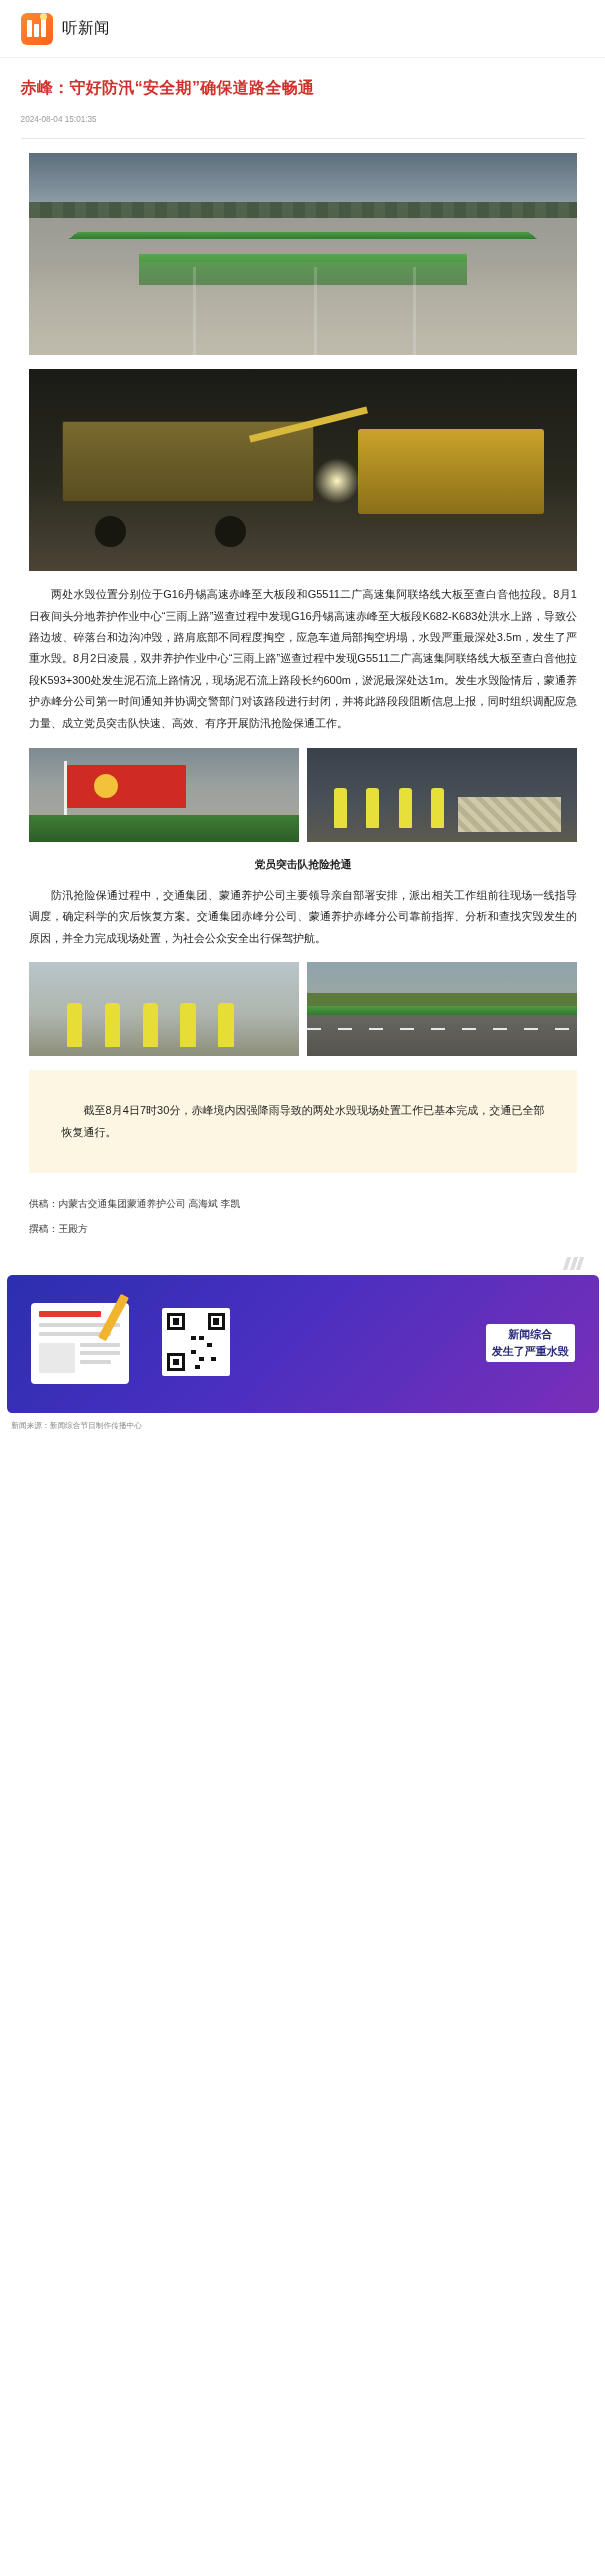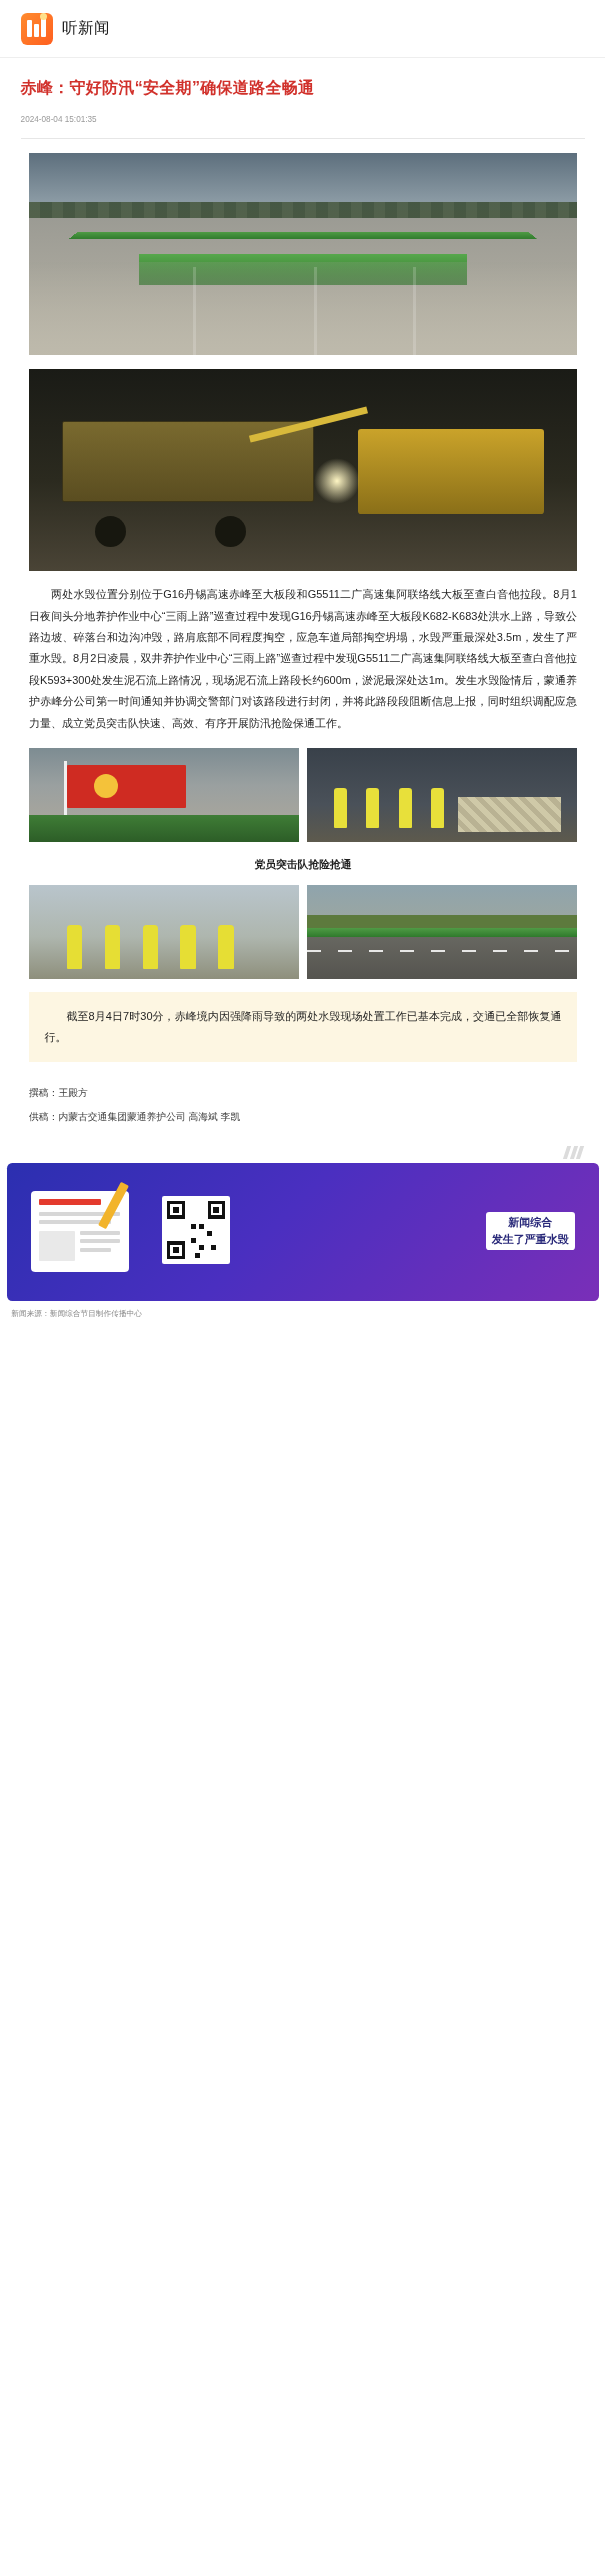--- a/index.html
+++ b/index.html
@@ -148,21 +148,21 @@
   .ph-road2 .line { position:absolute; left:0; right:0; bottom:28%; height:2.1px;
     background: repeating-linear-gradient(90deg,#fff 0 14.4px, transparent 14.4px 31px); opacity:.85;}
 
   
   .note {
     background: #fdf6e2;
     padding: 13.4px 15.5px;
     margin: 0 0 15.5px 0;
   }
   .note p {
-    margin: 0;
+    margin: 17px;
     font-size: 11px;
     line-height: 1.95;
     text-indent: 2em;
     color: #1f1f1f;
     text-align: justify;
   }
   .credits { padding: 2.1px 29px 0 29px; }
   .credits p {
     font-size: 9.8px;
     color: #3a3a3a;
@@ -273,20 +273,21 @@
           <div class="fig" style="left:22%"></div>
           <div class="fig" style="left:34%"></div>
           <div class="fig" style="left:46%"></div>
           <div class="bags"></div>
         </div>
       </div>
     </div>
 
     <div class="caption">党员突击队抢险抢通</div>
 
+    <p class="para">防汛抢险保通过程中，交通集团、蒙通养护公司主要领导亲自部署安排，派出相关工作组前往现场一线指导调度，确定科学的灾后恢复方案。交通集团赤峰分公司、蒙通养护赤峰分公司靠前指挥、分析和查找灾毁发生的原因，并全力完成现场处置，为社会公众安全出行保驾护航。</p>
 
     <div class="figrow">
       <div>
         <div class="ph ph-group">
           <div class="fg" style="left:14%"></div>
           <div class="fg" style="left:28%"></div>
           <div class="fg" style="left:42%"></div>
           <div class="fg" style="left:56%"></div>
           <div class="fg" style="left:70%"></div>
         </div>
@@ -299,22 +300,22 @@
         </div>
       </div>
     </div>
 
     <div class="note">
       <p>截至8月4日7时30分，赤峰境内因强降雨导致的两处水毁现场处置工作已基本完成，交通已全部恢复通行。</p>
     </div>
   </div>
 
   <div class="credits">
+    <p>供稿：内蒙古交通集团蒙通养护公司 高海斌 李凯</p>
     <p>撰稿：王殿方</p>
-    <p>供稿：内蒙古交通集团蒙通养护公司 高海斌 李凯</p>
   </div>
 
   <div class="banner-wrap">
     <div class="ticks">
       <i></i>
         <i></i>
         <i></i>
     </div>
     <div class="banner">
       <div class="card">

